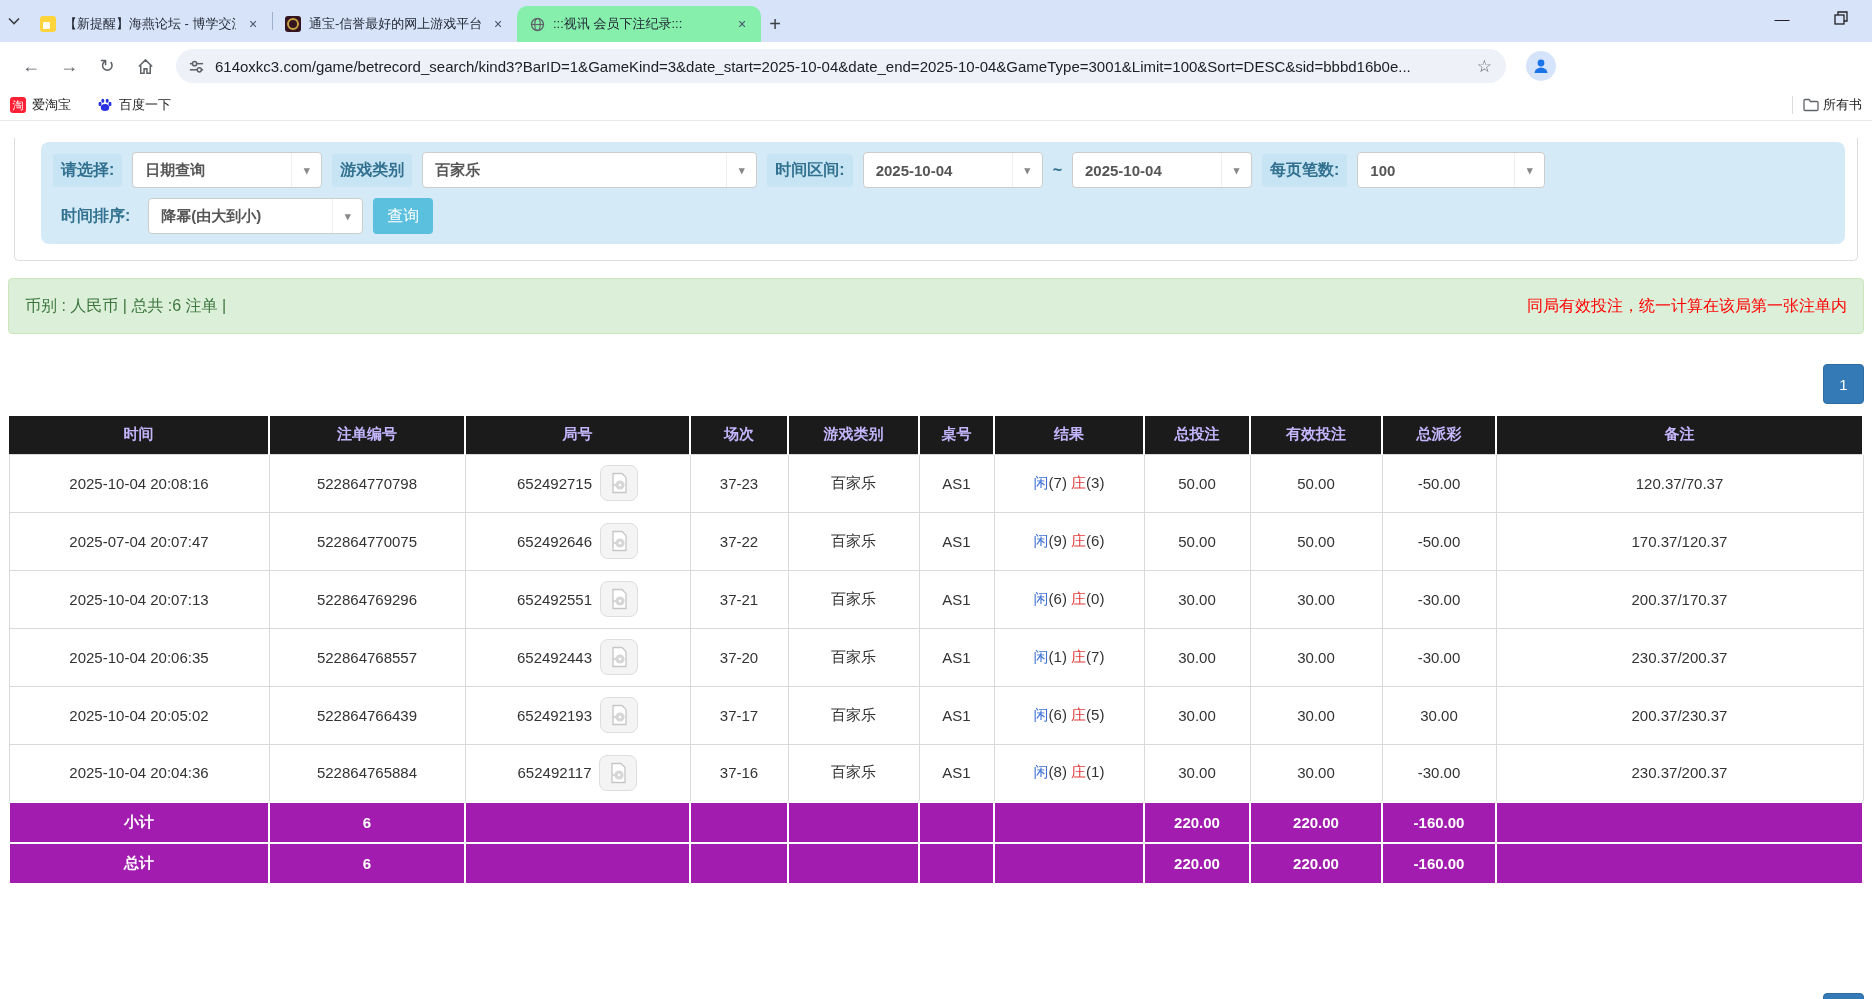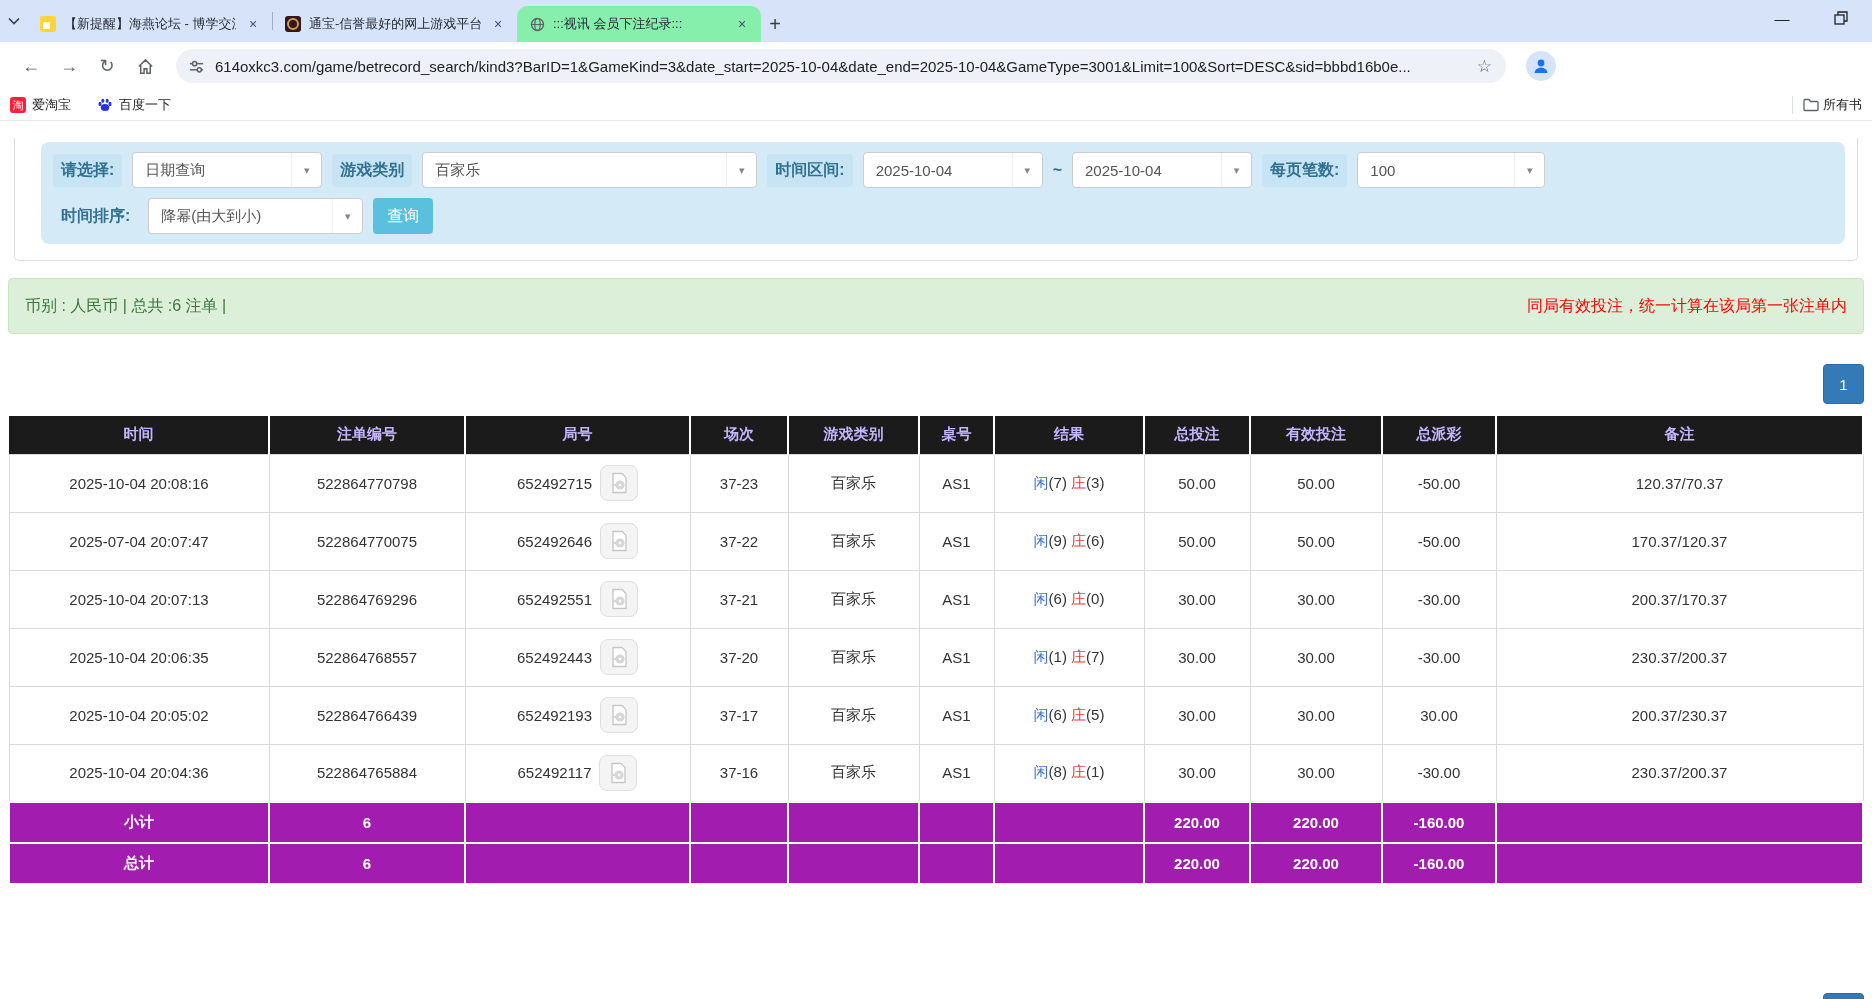--- a/index.html
+++ b/index.html
@@ -49,21 +49,21 @@
 
   
   .filter-card { margin:17px 14px; border:1px solid #ddd; border-top:none; border-radius:0 0 5px 5px;
                  padding:4px 12px 16px 26px; background:#fff; }
   .filter-panel { background:#d5eaf7; border-radius:8px; padding:10px 12px; }
   .f-row { display:flex; align-items:center; gap:10px; }
   .f-row + .f-row { margin-top:10px; }
   .f-label { font-size:16px; font-weight:bold; color:#31708f; background:#c6e4f3;
              padding:6px 8px; border-radius:3px; white-space:nowrap; }
   .dropdown { background:#fff; border:1px solid #ccc; border-radius:4px; height:36px;
-              display:flex; align-items:center; cursor:pointer; }
+              display:flex; align-items:center; cursor:pointer;font-weight:bold; }
   .dd-value { flex:1; padding:0 12px; font-size:15px; color:#555; white-space:nowrap; }
   .dd-caret { width:30px; align-self:stretch; display:flex; align-items:center; justify-content:center;
               color:#888; font-size:11px; border-left:1px solid #eee; }
   .tilde { font-size:16px; font-weight:bold; color:#31708f; }
   .btn-search { background:#5bc0de; color:#fff; border:none; border-radius:4px;
                 height:36px; padding:0 14px; font-size:16px; cursor:pointer; }
 
   
   .info-bar { margin:8px 8px 0; background:#dcefd8; border:1px solid #cbe5bd; border-radius:4px;
               height:56px; display:flex; align-items:center; padding:0 16px; font-size:16px; }

